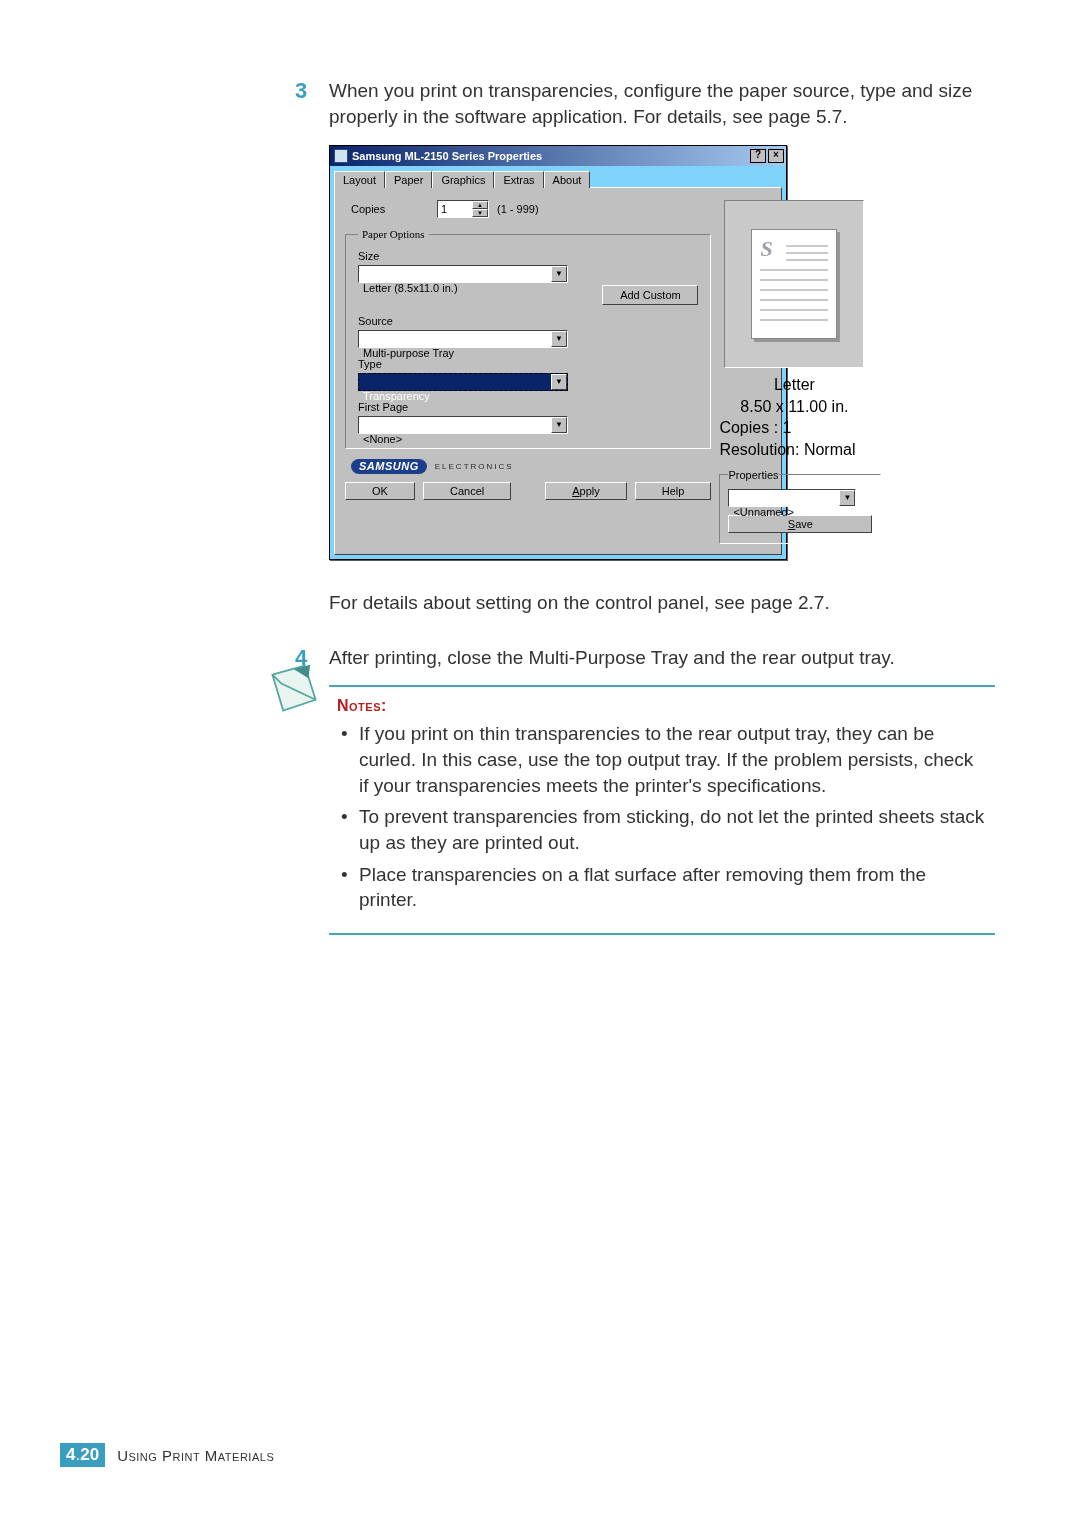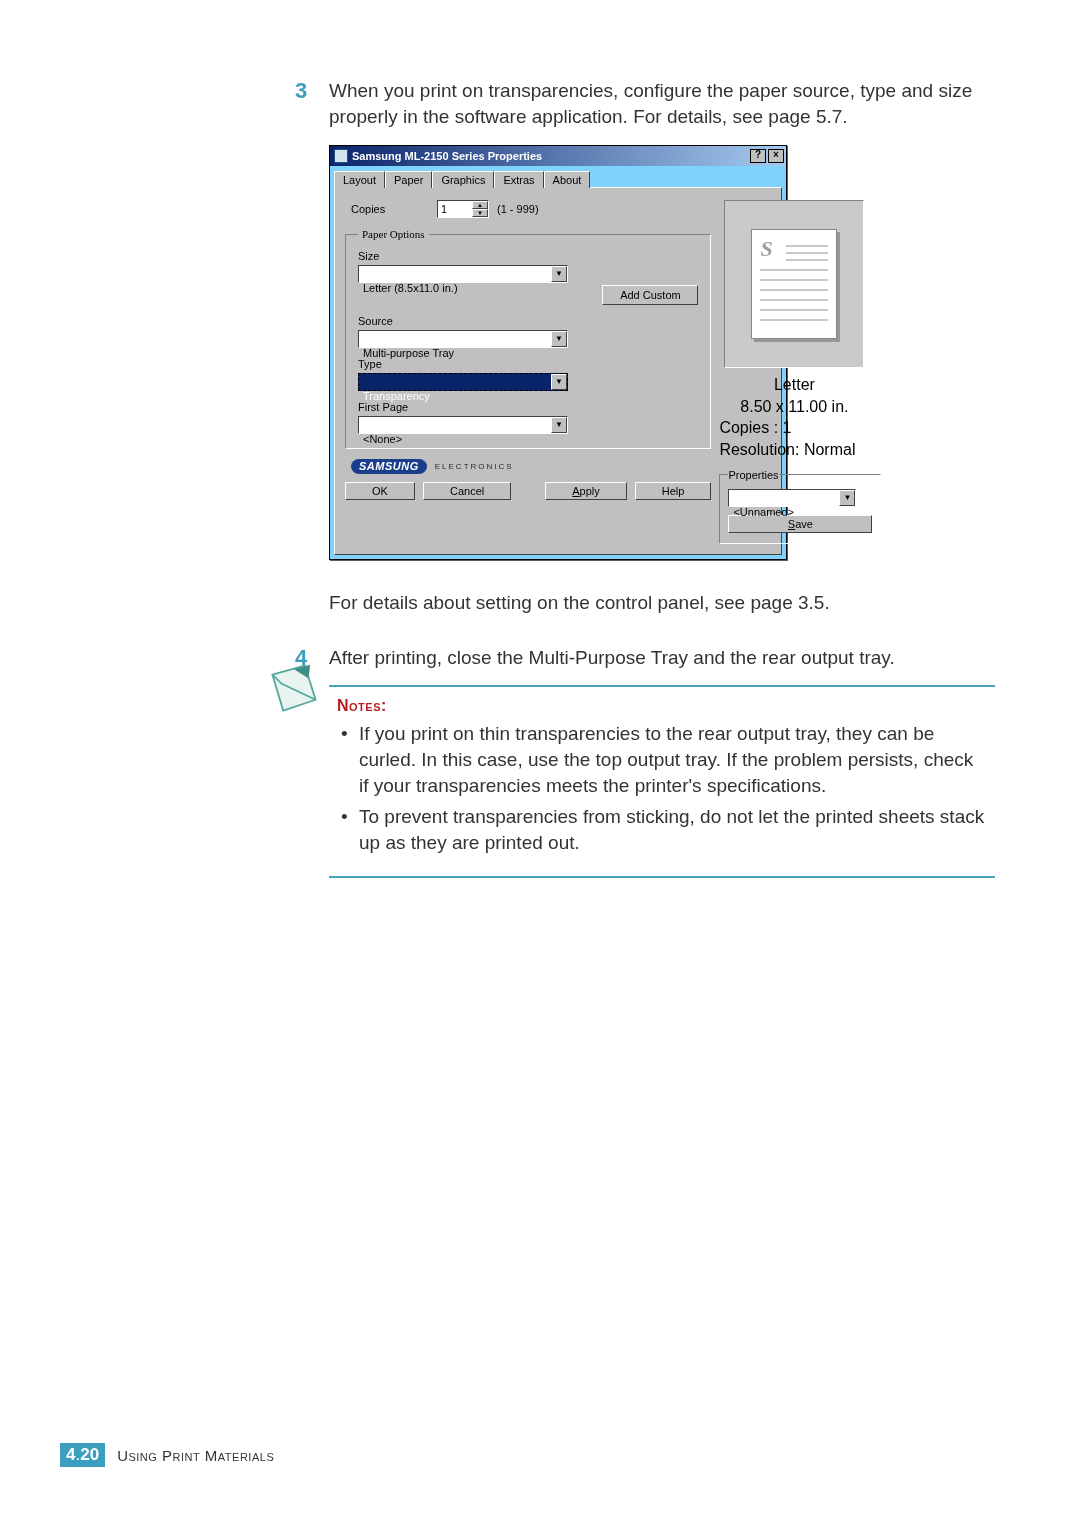--- a/index.html
+++ b/index.html
@@ -426,38 +426,39 @@
                 <span class="ctext">&lt;Unnamed&gt;</span>
                 <span class="cbtn">▼</span>
               </div>
               <span class="btn"><u>S</u><span>ave</span></span>
             </fieldset>
           </div>
         </div>
       </div>
     </div>
 
-    <div class="after-text">For details about setting on the control panel, see page 3.5.</div>
+    <div class="after-text">For details about setting on the control panel, see page 2.7.</div>
 
     <div class="step">
       <div class="step-num">4</div>
       <div class="step-body">After printing, close the Multi-Purpose Tray and the rear output tray.</div>
     </div>
 
     <div class="notes-wrap">
       <svg class="note-icon" viewBox="0 0 60 60">
         <polygon points="6,14 42,4 54,42 18,54" fill="#e9f4f0" stroke="#56a7a0" stroke-width="2"></polygon>
         <polyline points="6,14 16,24 54,42" fill="none" stroke="#56a7a0" stroke-width="2"></polyline>
         <path d="M30 8 L48 3 L46 18 Z" fill="#3f8f88"></path>
       </svg>
       <div class="notes-box">
         <div class="note-title">Notes:</div>
         <ul>
           <li>If you print on thin transparencies to the rear output tray, they can be curled. In this case, use the top output tray. If the problem persists, check if your transparencies meets the printer's specifications.</li>
           <li>To prevent transparencies from sticking, do not let the printed sheets stack up as they are printed out.</li>
+          <li>Place transparencies on a flat surface after removing them from the printer.</li>
         </ul>
       </div>
     </div>
 
   </div>
 
   <div class="footer">
     <span class="page-badge">
       <span>4</span><span class="dot">.</span><span>20</span>
     </span>

